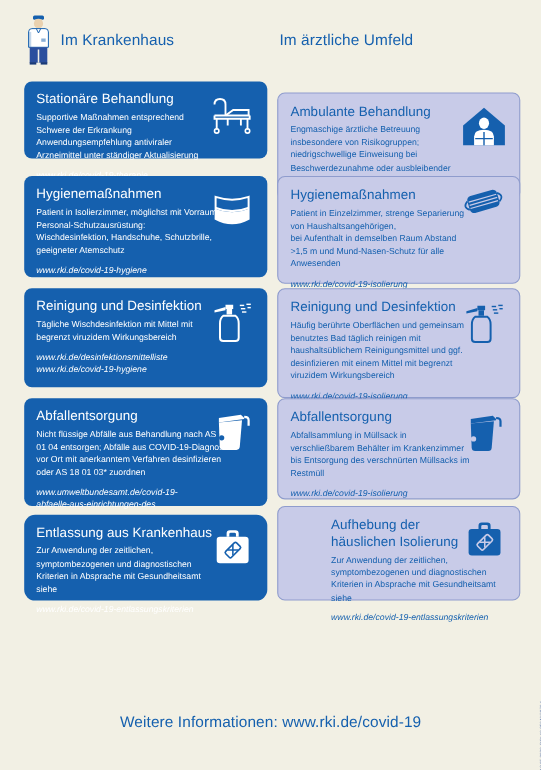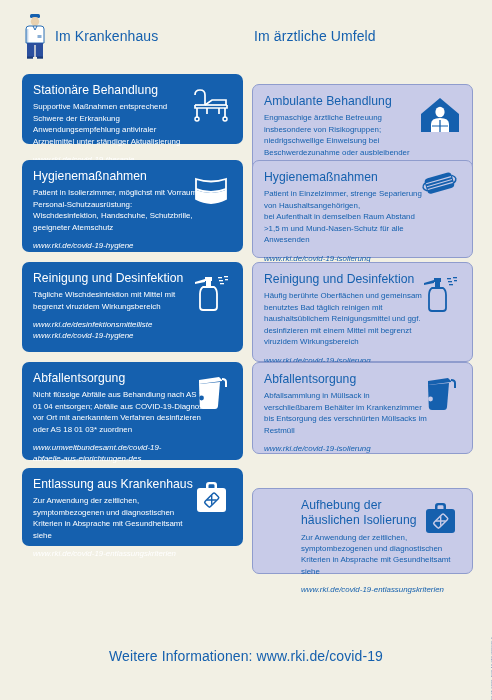--- a/index.html
+++ b/index.html
@@ -304,39 +304,39 @@
     <span class="card-icon">
       <svg width="44" height="44" viewBox="0 0 44 44">
         <path d="M10 9 L30 6 l3 3 v1 L10 13 Z" fill="#1560ae"></path>
         <path d="M33 7 q5 0 5 4 v5 h-2 v-5 q0-2 -3 -2 Z" fill="#1560ae"></path>
         <path d="M10 13 L31 11 l-2 24 q-0.3 3 -3 3 H14 q-3 0 -3.2 -3 Z" fill="#1560ae"></path>
         <circle cx="12.5" cy="27" r="2.4" fill="#c8cbe8"></circle>
       </svg>
     </span>
   </div>
 
-  <div class="card left" style="top:468px;height:78px;">
+  <div class="card left" style="top:468px;height:78px;border-radius:10px;">
     <div class="card-title">Entlassung aus Krankenhaus</div>
     <div class="card-body">
         <p>Zur Anwendung der zeitlichen, symptombezogenen und diagnostischen Kriterien in Absprache mit Gesundheitsamt siehe</p>
       </div>
     <div class="card-link">
         <p>www.rki.de/covid-19-entlassungskriterien</p>
       </div>
     <span class="card-icon">
       <svg width="44" height="44" viewBox="0 0 44 44">
         <path d="M17 8 q0-3 3-3 h5 q3 0 3 3 v3 h-2.5 V8.5 q0-1.2 -1.3-1.2 h-3.4 q-1.3 0-1.3 1.2 V11 H17 Z" fill="#ffffff"></path>
         <rect x="8" y="11" width="29" height="24" rx="3" fill="#ffffff"></rect>
         <rect x="19" y="16" width="7.5" height="14" rx="1.5" transform="rotate(45 22.7 23)" fill="none" stroke="#1560ae" stroke-width="1.5"></rect>
         <path d="M18 23 h9.5 M22.7 18.3 v9.5" stroke="#1560ae" stroke-width="1.4"></path>
       </svg>
     </span>
   </div>
 
-  <div class="card right" style="top:488px;height:86px;padding-left:48px;">
+  <div class="card right" style="top:460px;height:86px;padding-left:48px;">
     <div class="card-title" style="max-width:130px;">Aufhebung der häuslichen Isolierung</div>
     <div class="card-body">
         <p>Zur Anwendung der zeitlichen, symptombezogenen und diagnostischen Kriterien in Absprache mit Gesundheitsamt siehe</p>
       </div>
     <div class="card-link">
         <p>www.rki.de/covid-19-entlassungskriterien</p>
       </div>
     <span class="card-icon">
       <svg width="44" height="44" viewBox="0 0 44 44">
         <path d="M17 8 q0-3 3-3 h5 q3 0 3 3 v3 h-2.5 V8.5 q0-1.2 -1.3-1.2 h-3.4 q-1.3 0-1.3 1.2 V11 H17 Z" fill="#1560ae"></path>

